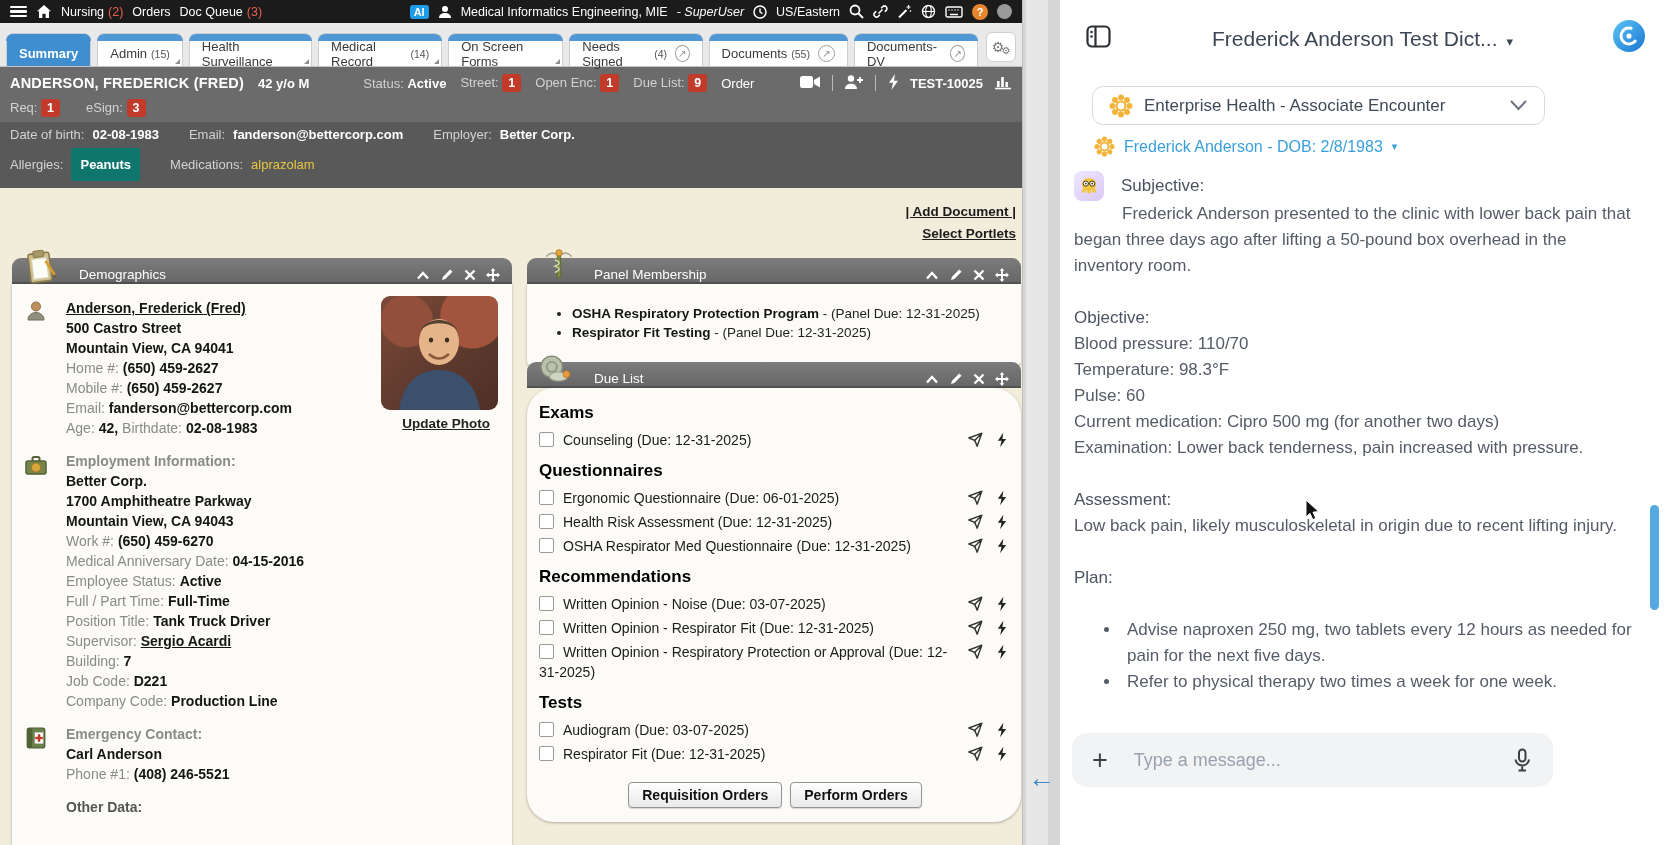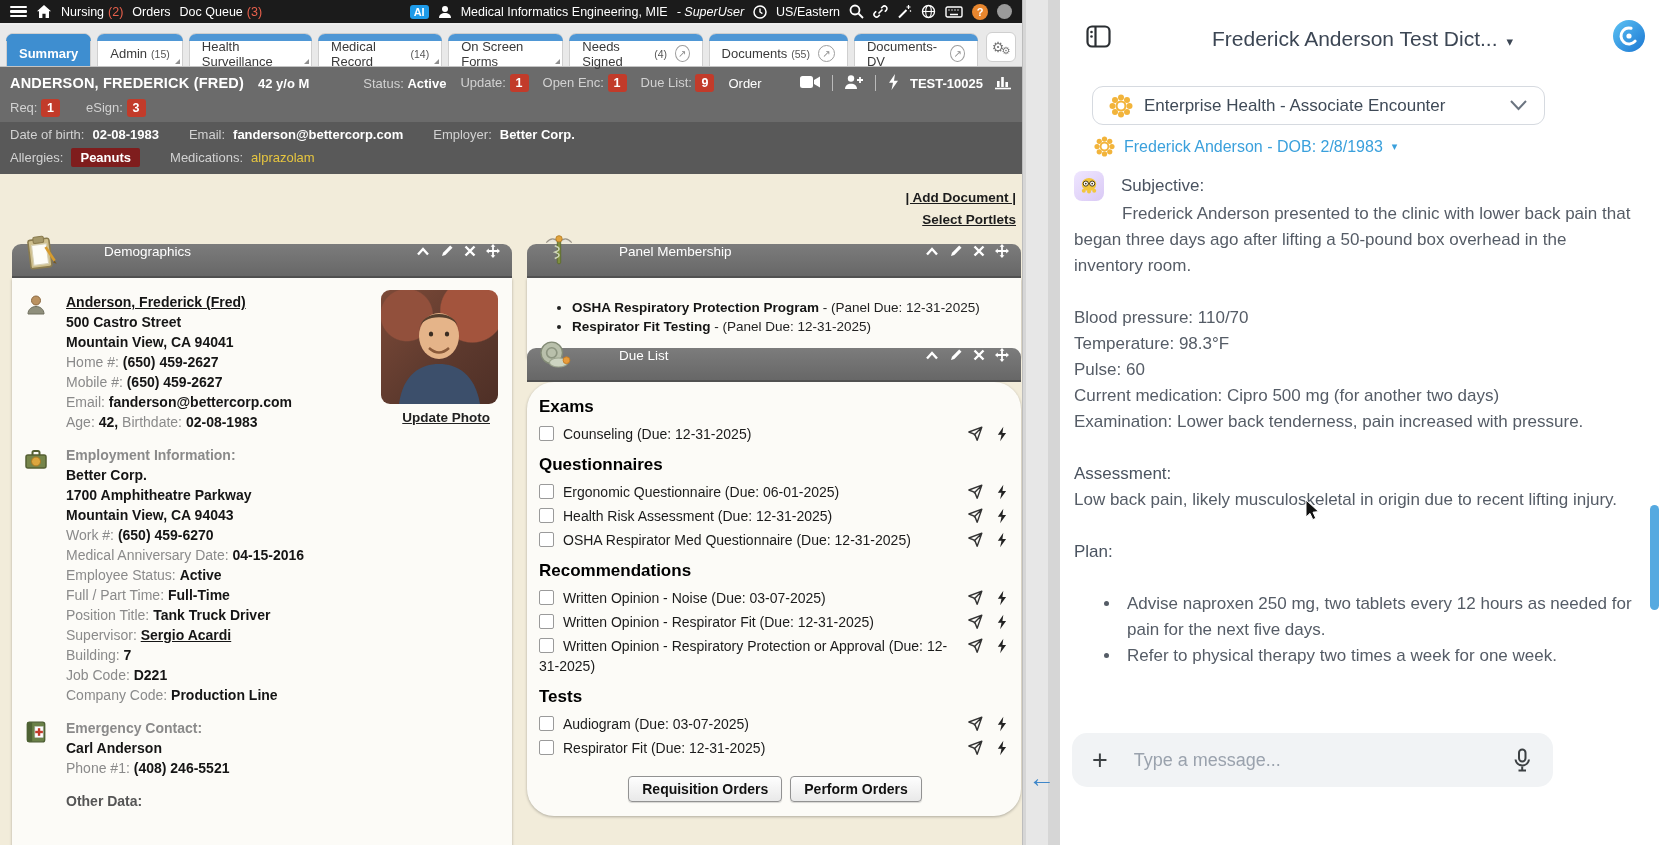--- a/index.html
+++ b/index.html
@@ -45,30 +45,30 @@
   .badge { background:#c23b2a; color:#fff; font-weight:bold; font-size:12.5px; padding:0 6px; line-height:18px; border-radius:3px; display:inline-block; }
   .pb-icons { margin-left:auto; display:flex; align-items:center; gap:11px; }
   .pb-sep { width:1px; height:16px; background:#ffffff88; }
   .chartid { font-weight:bold; font-size:13px; }
 
   
   .infobar { background:#595959; color:#fff; padding:5px 10px 7px; font-size:13px; flex:0 0 auto; }
   .ib-row { display:flex; align-items:center; gap:8px; }
   .ib-row + .ib-row { margin-top:6px; }
   .ib-gap { width:14px; }
-  .pea { background:#7f1d1d; color:#fff; font-weight:bold; padding:2px 9px; border-radius:2px; }
+  .pea { background:#0f766e; color:#fff; font-weight:bold; padding:9px 9px; border-radius:2px; }
   .med { color:#e7c63f; }
 
   
   .content { flex:1; background:#f2ecda; position:relative; overflow:hidden; }
   .pagelinks { position:absolute; top:13px; right:6px; text-align:right; font-size:13.5px; font-weight:bold; color:#1c1c1c; line-height:22px; }
   .pagelinks a { color:#1c1c1c; text-decoration:underline; cursor:pointer; }
 
   .portlet { position:absolute; }
-  .phead { height:34px; background:linear-gradient(#7c7c7c,#676767); border-radius:9px 9px 0 0; border-bottom:2px solid #515151; display:flex; align-items:flex-start; color:#fff; font-size:13.5px; padding-left:92px; position:relative; }
+  .phead { height:26px; background:linear-gradient(#7c7c7c,#676767); border-radius:9px 9px 0 0; border-bottom:2px solid #515151; display:flex; align-items:flex-end; color:#fff; font-size:13.5px; padding-left:67px; position:relative; }
   .phead .picon { position:absolute; left:9px; top:-9px; }
   .pctl { margin-left:auto; display:flex; align-items:center; gap:10px; padding-right:12px; }
   .pctl svg { cursor:pointer; display:block; }
   .pbody { background:#fcfbf7; border-radius:0 0 4px 4px; box-shadow:0 1px 3px rgba(0,0,0,.28); }
 
   
   .demog { left:12px; top:70px; width:500px; }
   .demog .pbody { height:610px; padding:14px 12px 0 12px; font-size:14px; color:#222; position:relative; }
   .line { line-height:20px; }
   .k { color:#8a8a8a; }
@@ -257,21 +257,21 @@
           <span class="g2">⚙</span>
         </div>
     </div>
 
     <div class="patientbar">
       <div class="pb-row">
         <span class="pname">ANDERSON, FREDERICK (FRED)</span>
         <span class="val">42 y/o M</span>
         <span style="width:26px"></span>
         <span><span class="lbl">Status:</span> <span class="val">Active</span></span>
-        <span><span class="lbl">Update:</span> <span class="badge">1</span></span>
+        <span><span class="lbl">Street:</span> <span class="badge">1</span></span>
         <span><span class="lbl">Open Enc:</span> <span class="badge">1</span></span>
         <span><span class="lbl">Due List:</span> <span class="badge">9</span></span>
         <span>Order</span>
         <span class="pb-icons">
           <span>
             <svg width="21" height="14" viewBox="0 0 21 14">
                 <rect x="0" y="1" width="13" height="12" rx="2.5" fill="#fff"></rect>
                 <path d="M14 5l6-3.5v11L14 9z" fill="#fff"></path>
               </svg>
           </span>
@@ -720,20 +720,21 @@
               <circle cx="19" cy="12" r="3.2" fill="#fff" stroke="#3c2f10" stroke-width="1.2"></circle>
               <path d="M14.2 12h1.6" stroke="#3c2f10" stroke-width="1.2"></path>
               <circle cx="11" cy="12" r="1.1" fill="#3c2f10"></circle>
               <circle cx="19" cy="12" r="1.1" fill="#3c2f10"></circle>
             </svg>
         </span>
         <span class="hd">Subjective:</span>
       </div>
       <div class="indent1">Frederick Anderson presented to the clinic with lower back pain that began three days ago after lifting a 50-pound box overhead in the inventory room.</div>
       <div class="blank"></div>
+      <div class="hd">Objective:</div>
       <div>Blood pressure: 110/70</div>
       <div>Temperature: 98.3°F</div>
       <div>Pulse: 60</div>
       <div>Current medication: Cipro 500 mg (for another two days)</div>
       <div>Examination: Lower back tenderness, pain increased with pressure.</div>
       <div class="blank"></div>
       <div class="hd">Assessment:</div>
       <div>Low back pain, likely musculoskeletal in origin due to recent lifting injury.</div>
       <div class="blank"></div>
       <div class="hd">Plan:</div>

